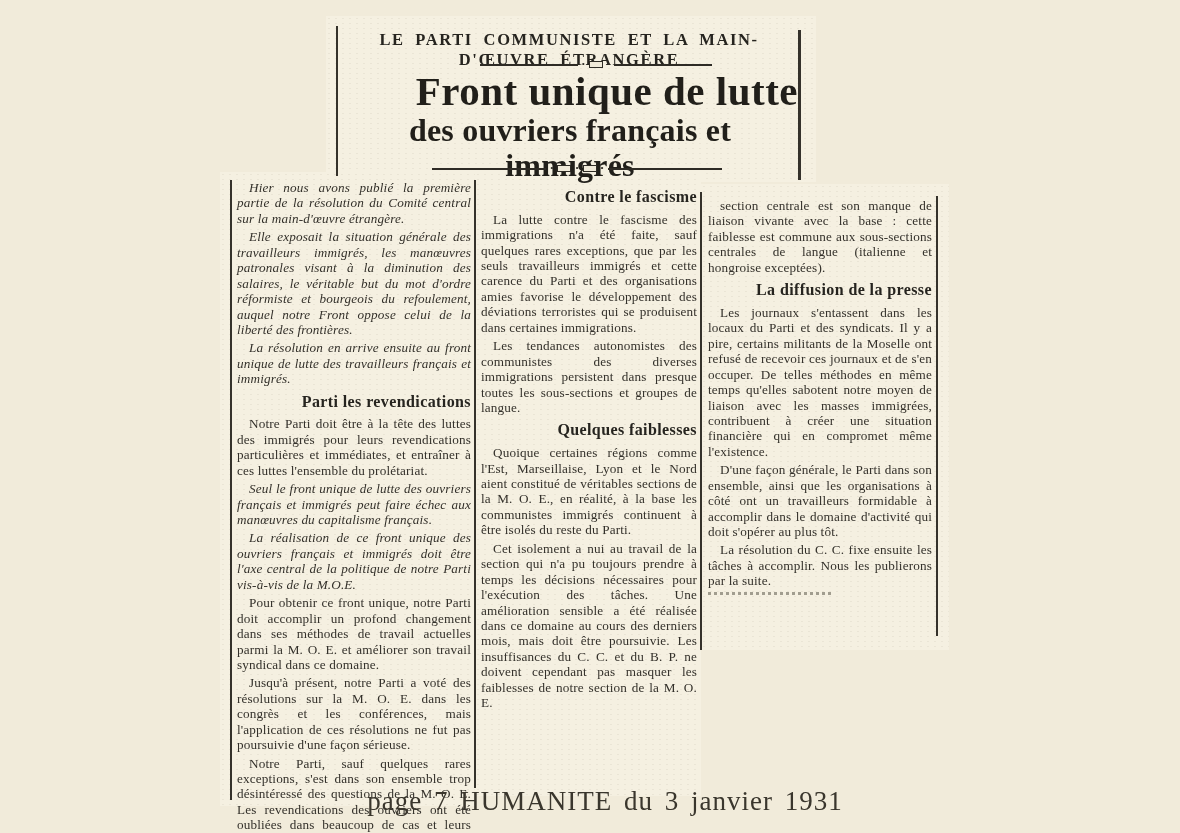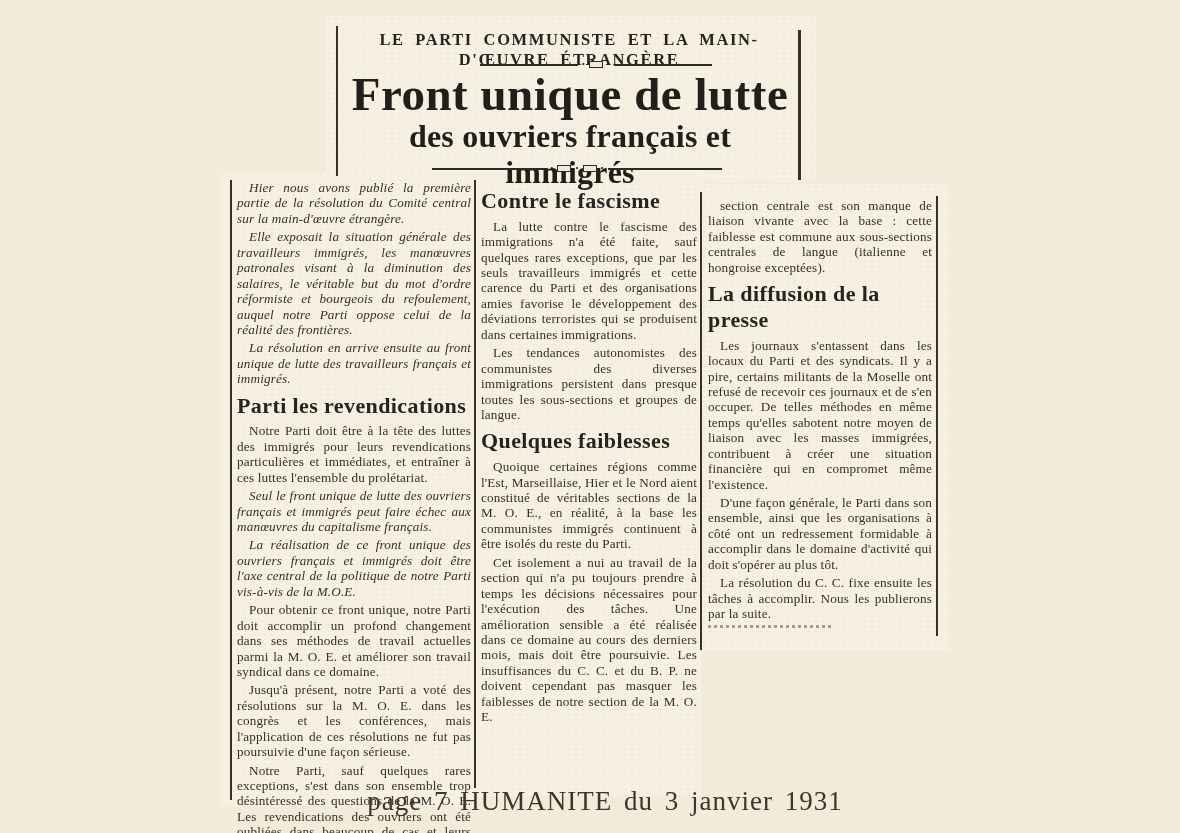--- a/index.html
+++ b/index.html
@@ -64,40 +64,40 @@
   #ornament-kicker { left: 480px; top: 60px; width: 232px; }
   #ornament-title  { left: 432px; top: 164px; width: 290px; }
 
   .headline {
     position: absolute;
     left: 342px; top: 70px; width: 456px;
     text-align: center;
     color: #211f1a;
     font-weight: 700;
   }
-  .headline .line1 { font-size: 47px; line-height: 1.05; letter-spacing: 0.5px; }
+  .headline .line1 { font-size: 41px; line-height: 1.05; letter-spacing: 0.5px; text-align: right; }
   .headline .line2 { font-size: 32px; line-height: 1.1; letter-spacing: 0.2px; }
 
   .col {
     position: absolute;
     color: #33302a;
     font-size: 13.2px;
     line-height: 1.17;
     text-align: justify;
   }
   #col-1 { left: 237px; top: 180px; width: 234px; }
   #col-2 { left: 481px; top: 182px; width: 216px; }
   #col-3 { left: 708px; top: 198px; width: 224px; }
 
   .para { text-indent: 12px; margin-bottom: 3px; letter-spacing: 0.15px; }
   .para.italic { font-style: italic; }
   .col-heading {
-    font-size: 22px;
+    font-size: 16px;
     font-weight: 700;
-    text-align: left;
+    text-align: right;
     text-indent: 0;
     margin: 6px 0 5px 0;
     letter-spacing: 0.4px;
     color: #26241f;
     font-style: normal;
   }
   .remnant {
     height: 6px;
     margin-top: 2px;
     border-top: 3px dotted rgba(60,55,45,0.45);
@@ -151,45 +151,45 @@
     <span class="dot">•</span>
     <span class="box"></span>
     <span class="dot">•</span>
     <span class="box"></span>
     <span class="dot">•</span>
     <span class="line"></span>
   </div>
 
   <div class="col" id="col-1">
     <p class="para italic">Hier nous avons publié la première partie de la résolution du Comité central sur la main-d'œuvre étrangère.</p>
-    <p class="para italic">Elle exposait la situation générale des travailleurs immigrés, les manœuvres patronales visant à la diminution des salaires, le véritable but du mot d'ordre réformiste et bourgeois du refoulement, auquel notre Parti oppose celui de la réalité des frontières.</p>
+    <p class="para italic">Elle exposait la situation générale des travailleurs immigrés, les manœuvres patronales visant à la diminution des salaires, le véritable but du mot d'ordre réformiste et bourgeois du refoulement, auquel notre Front oppose celui de la liberté des frontières.</p>
     <p class="para italic">La résolution en arrive ensuite au front unique de lutte des travailleurs français et immigrés.</p>
     <h3 class="col-heading">Parti les revendications</h3>
     <p class="para">Notre Parti doit être à la tête des luttes des immigrés pour leurs revendications particulières et immédiates, et entraîner à ces luttes l'ensemble du prolétariat.</p>
     <p class="para italic">Seul le front unique de lutte des ouvriers français et immigrés peut faire échec aux manœuvres du capitalisme français.</p>
     <p class="para italic">La réalisation de ce front unique des ouvriers français et immigrés doit être l'axe central de la politique de notre Parti vis-à-vis de la M.O.E.</p>
     <p class="para">Pour obtenir ce front unique, notre Parti doit accomplir un profond changement dans ses méthodes de travail actuelles parmi la M. O. E. et améliorer son travail syndical dans ce domaine.</p>
     <p class="para">Jusqu'à présent, notre Parti a voté des résolutions sur la M. O. E. dans les congrès et les conférences, mais l'application de ces résolutions ne fut pas poursuivie d'une façon sérieuse.</p>
     <p class="para">Notre Parti, sauf quelques rares exceptions, s'est dans son ensemble trop désintéressé des questions de la M. O. E. Les revendications des ouvriers ont été oubliées dans beaucoup de cas et leurs mouvements peu soutenus.</p>
   </div>
 
   <div class="col" id="col-2">
     <h3 class="col-heading">Contre le fascisme</h3>
     <p class="para">La lutte contre le fascisme des immigrations n'a été faite, sauf quelques rares exceptions, que par les seuls travailleurs immigrés et cette carence du Parti et des organisations amies favorise le développement des déviations terroristes qui se produisent dans certaines immigrations.</p>
     <p class="para">Les tendances autonomistes des communistes des diverses immigrations persistent dans presque toutes les sous-sections et groupes de langue.</p>
     <h3 class="col-heading">Quelques faiblesses</h3>
-    <p class="para">Quoique certaines régions comme l'Est, Marseillaise, Hier et le Nord aient constitué de véritables sections de la M. O. E., en réalité, à la base les communistes immigrés continuent à être isolés du reste du Parti.</p>
+    <p class="para">Quoique certaines régions comme l'Est, Marseillaise, Lyon et le Nord aient constitué de véritables sections de la M. O. E., en réalité, à la base les communistes immigrés continuent à être isolés du reste du Parti.</p>
     <p class="para">Cet isolement a nui au travail de la section qui n'a pu toujours prendre à temps les décisions nécessaires pour l'exécution des tâches. Une amélioration sensible a été réalisée dans ce domaine au cours des derniers mois, mais doit être poursuivie. Les insuffisances du C. C. et du B. P. ne doivent cependant pas masquer les faiblesses de notre section de la M. O. E.</p>
 
   </div>
 
   <div class="col" id="col-3">
     <p class="para">section centrale est son manque de liaison vivante avec la base : cette faiblesse est commune aux sous-sections centrales de langue (italienne et hongroise exceptées).</p>
     <h3 class="col-heading">La diffusion de la presse</h3>
     <p class="para">Les journaux s'entassent dans les locaux du Parti et des syndicats. Il y a pire, certains militants de la Moselle ont refusé de recevoir ces journaux et de s'en occuper. De telles méthodes en même temps qu'elles sabotent notre moyen de liaison avec les masses immigrées, contribuent à créer une situation financière qui en compromet même l'existence.</p>
-    <p class="para">D'une façon générale, le Parti dans son ensemble, ainsi que les organisations à côté ont un redressement formidable à accomplir dans le domaine d'activité qui doit s'opérer au plus tôt.</p>
+    <p class="para">D'une façon générale, le Parti dans son ensemble, ainsi que les organisations à côté ont un travailleurs formidable à accomplir dans le domaine d'activité qui doit s'opérer au plus tôt.</p>
     <p class="para">La résolution du C. C. fixe ensuite les tâches à accomplir. Nous les publierons par la suite.</p>
     <div class="remnant"></div>
   </div>
 
   <div class="caption">page 7 HUMANITE du 3 janvier 1931</div>
 
 </div>
 
 </body></html>

